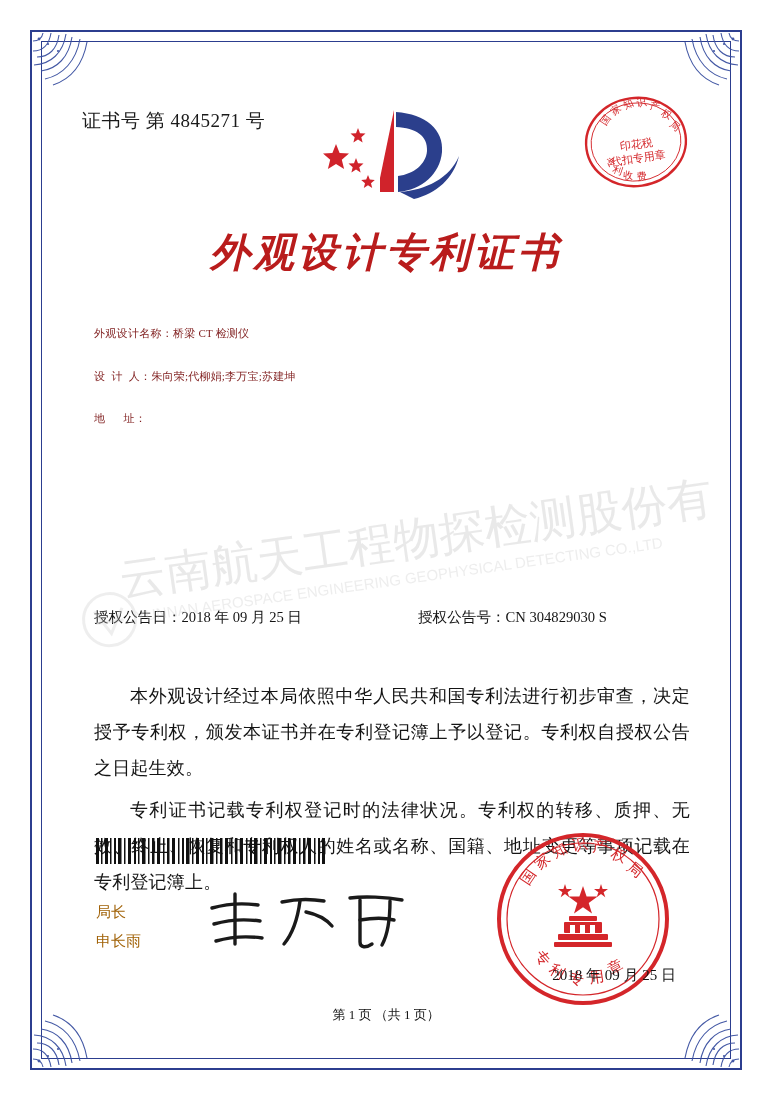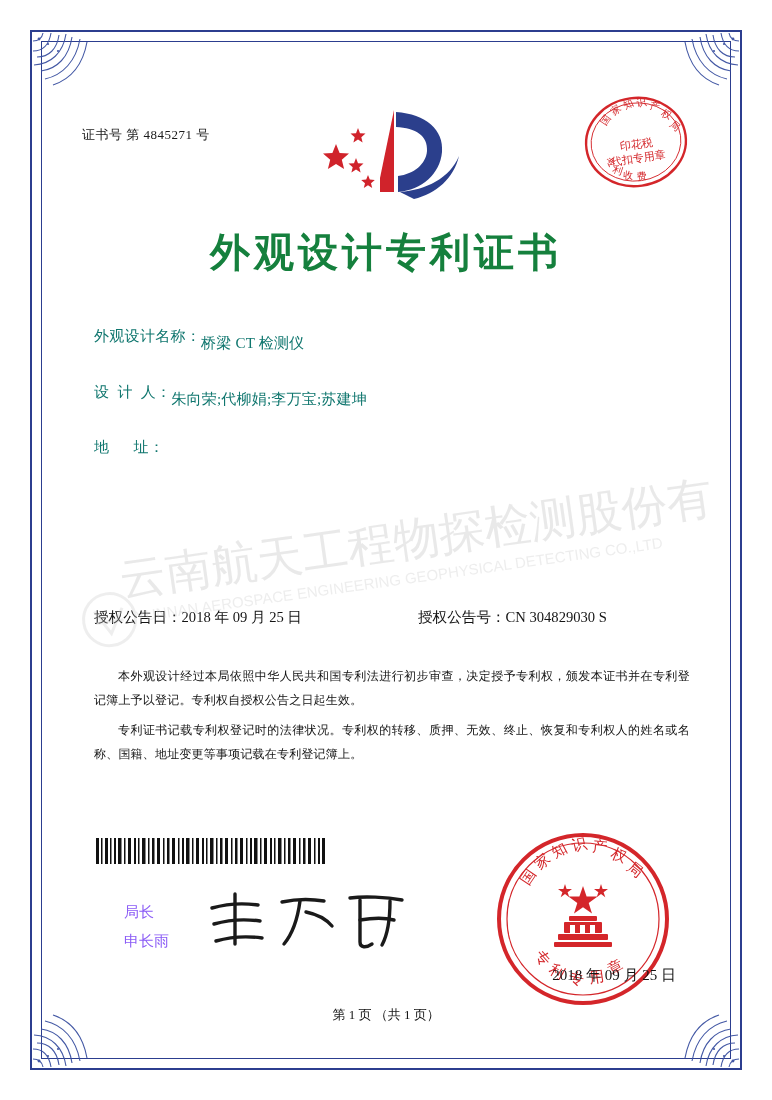--- a/index.html
+++ b/index.html
@@ -46,22 +46,22 @@
 
   
   .content {
     position: absolute;
     left: 60px; top: 60px;
     width: 652px; height: 980px;
   }
 
   .cert-no {
     position: absolute;
-    left: 22px; top: 66px;
-    font-size: 13px;
+    left: 22px; top: 48px;
+    font-size: 19px;
     color: #1a1a1a;
     letter-spacing: .5px;
     white-space: nowrap;
   }
 
   
   .logo {
     position: absolute;
     left: 258px; top: 40px;
     width: 150px; height: 105px;
@@ -77,68 +77,68 @@
   .seal-top svg { width: 100%; height: 100%; display: block; }
 
   .title {
     position: absolute;
     left: 0; top: 165px;
     width: 652px;
     text-align: center;
     font-size: 40px;
     font-weight: bold;
     letter-spacing: 4px;
-    color: #15803d;
+    color: #b91c1c;
     font-family: "DejaVu Serif", "Liberation Serif", serif;
+    font-style: italic;
   }
 
   
   .fields {
     position: absolute;
     left: 34px; top: 265px;
     width: 600px;
-    font-size: 15px;
-    color: #0f766e;
+    font-size: 11px;
+    color: #7f1d1d;
   }
   .row {
     display: flex;
     align-items: flex-start;
     margin-bottom: 26px;
     line-height: 1.5;
   }
   .row .lab {
     flex: 0 0 auto;
     white-space: pre;
     letter-spacing: .3px;
   }
   .row .val {
     flex: 1 1 auto;
     letter-spacing: .2px;
-    margin-top: 7px;
   }
   .row.addr .val { line-height: 1.85; }
 
   .pubrow {
     position: absolute;
     left: 34px; top: 548px;
     width: 612px;
     display: flex;
     font-size: 14.6px;
     color: #141414;
     gap: 24px;
   }
   .pubrow .left { width: 300px; white-space: pre; }
   .pubrow .right { white-space: pre; text-align: center; }
 
   
   .paras {
     position: absolute;
-    left: 34px; top: 604px;
+    left: 34px; top: 618px;
     width: 596px;
-    font-size: 12px;
+    font-size: 18px;
     line-height: 2.0;
     color: #141414;
     text-align: justify;
   }
   .paras p {
     margin: 0 0 6px 0;
     text-indent: 2em;
     letter-spacing: .2px;
   }
 
@@ -155,23 +155,22 @@
     position: absolute;
     right: 40px; top: 770px;
     width: 178px; height: 178px;
   }
   .seal-main svg { width: 100%; height: 100%; display: block; }
 
   .director {
     position: absolute;
     left: 36px; top: 838px;
     font-size: 15px;
-    color: #8b5cf6;
+    color: #a16207;
     line-height: 1.9;
-    margin-left: 28px;
   }
   .signature {
     position: absolute;
     left: 140px; top: 828px;
     width: 220px; height: 66px;
     color: #111;
   }
   .signature svg { width: 100%; height: 100%; display: block; }
 
   .issue-date {

